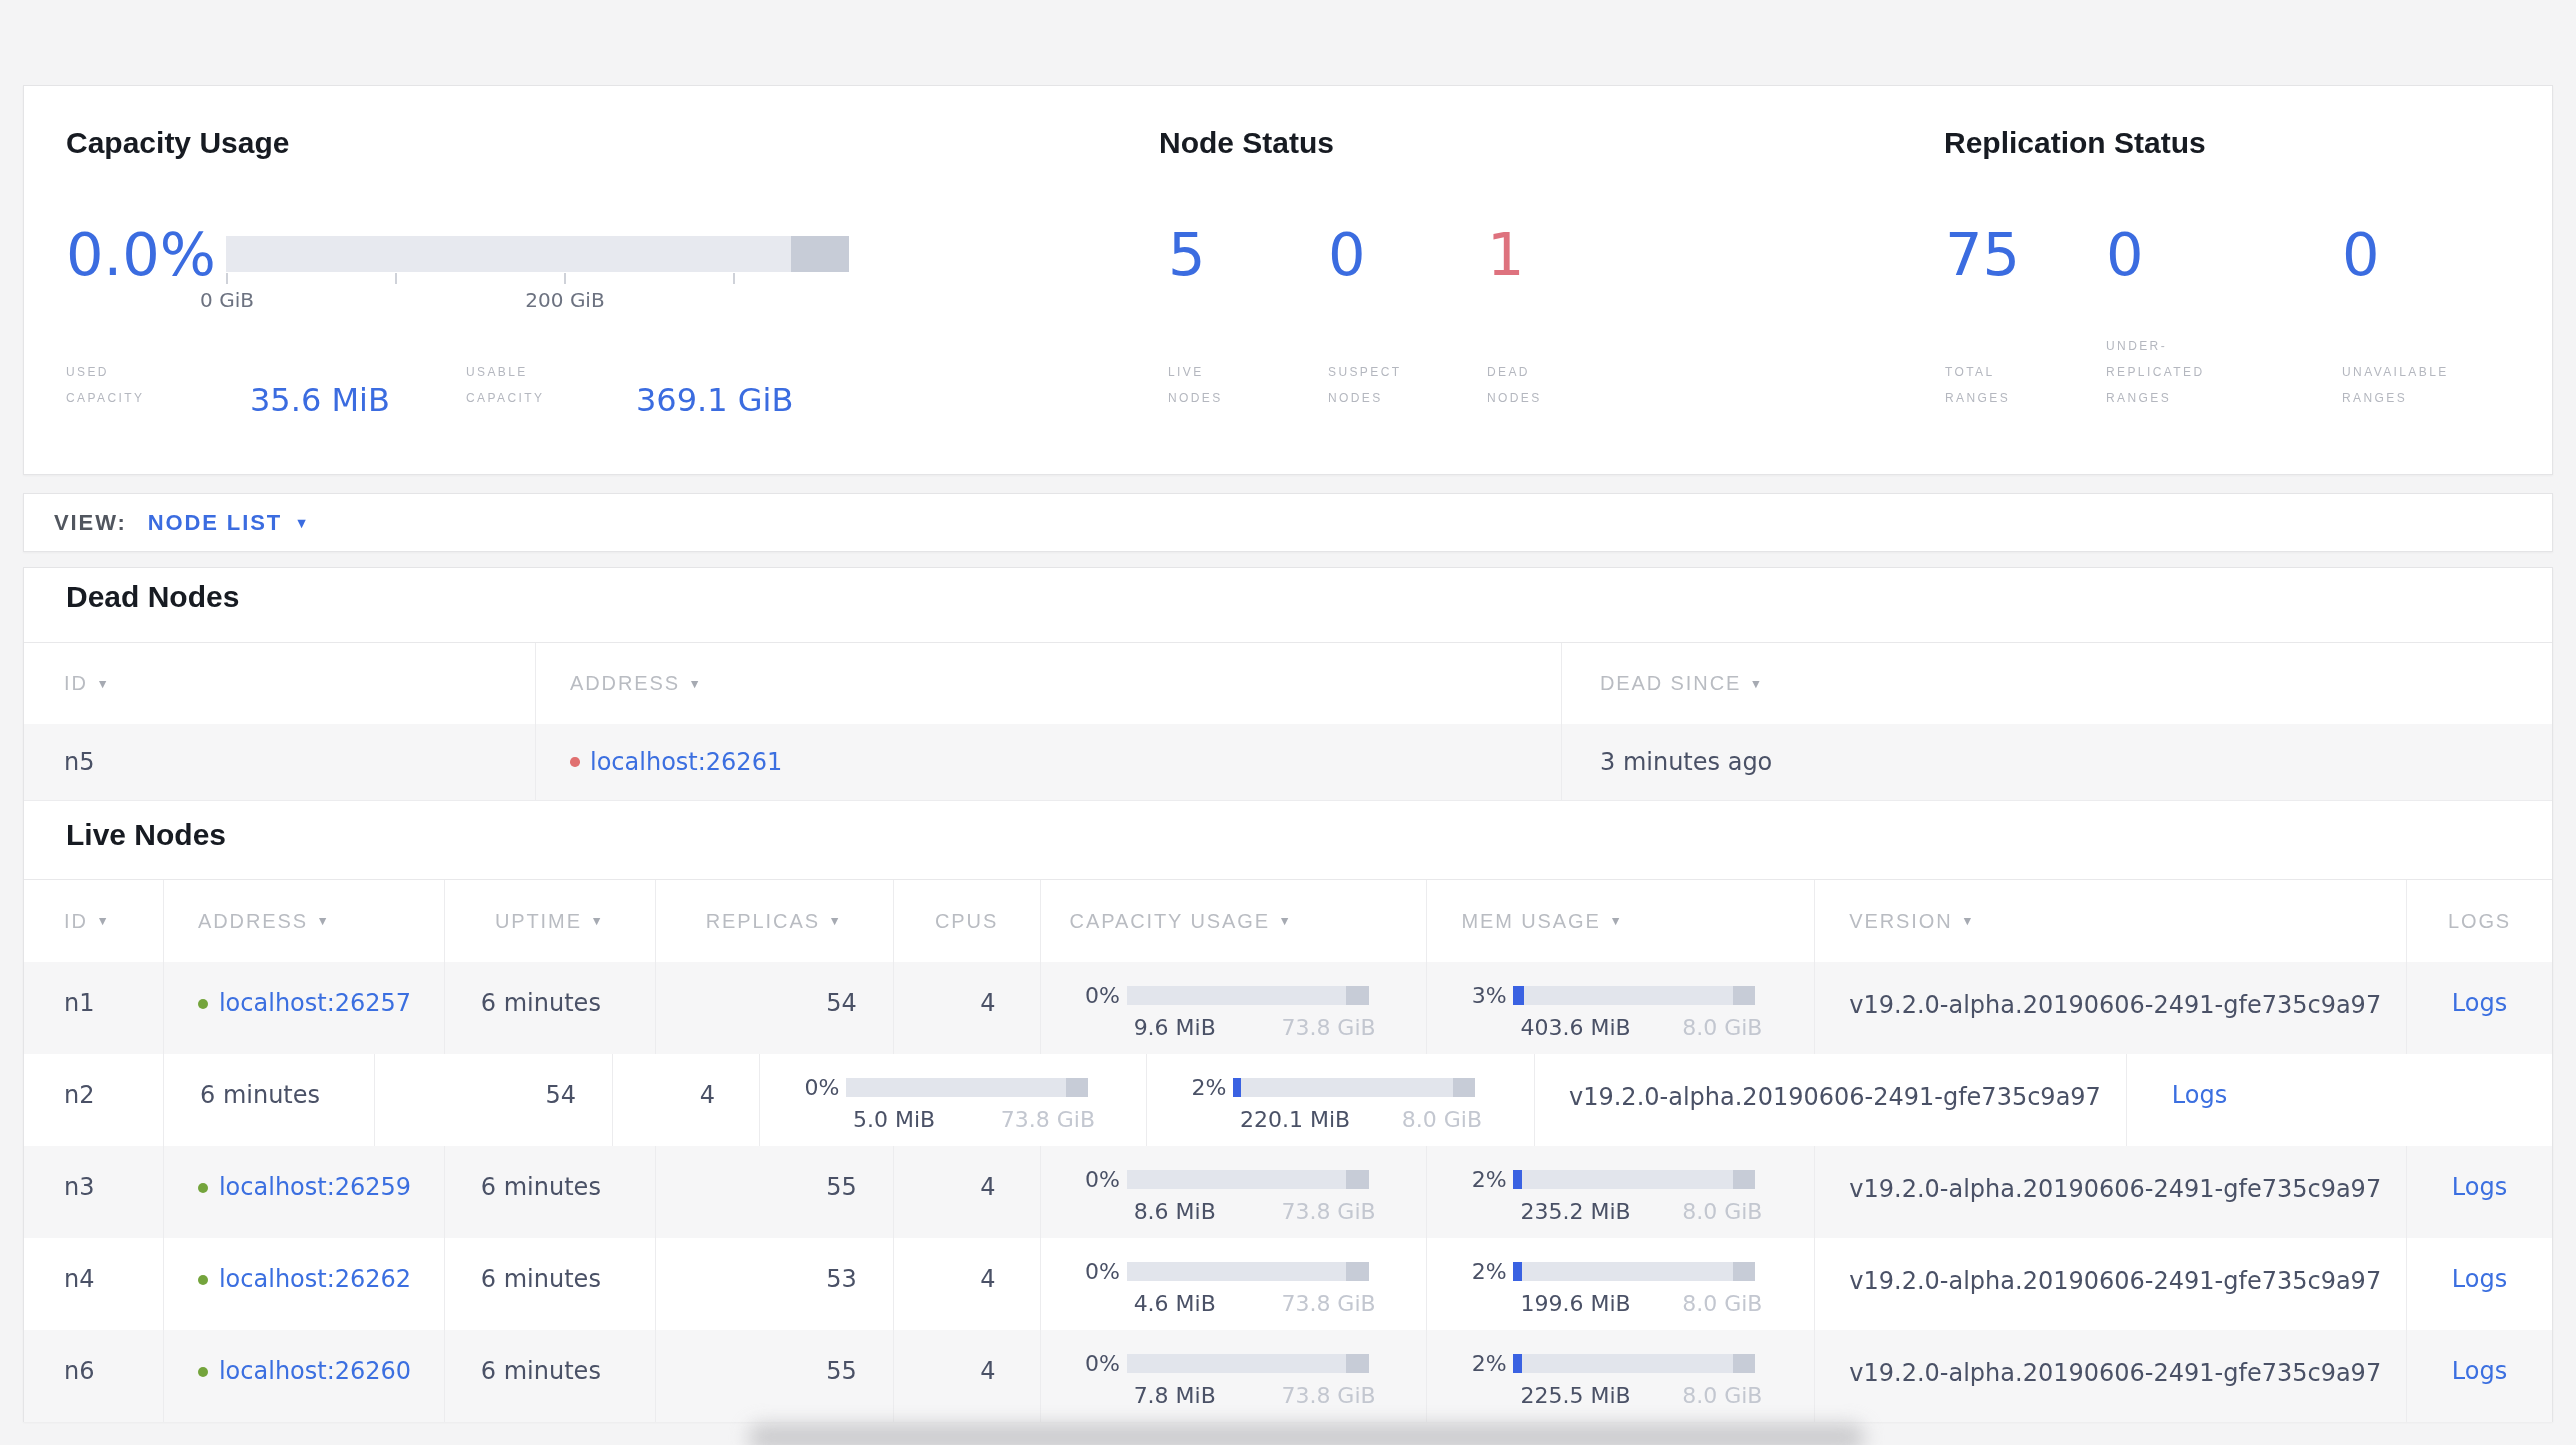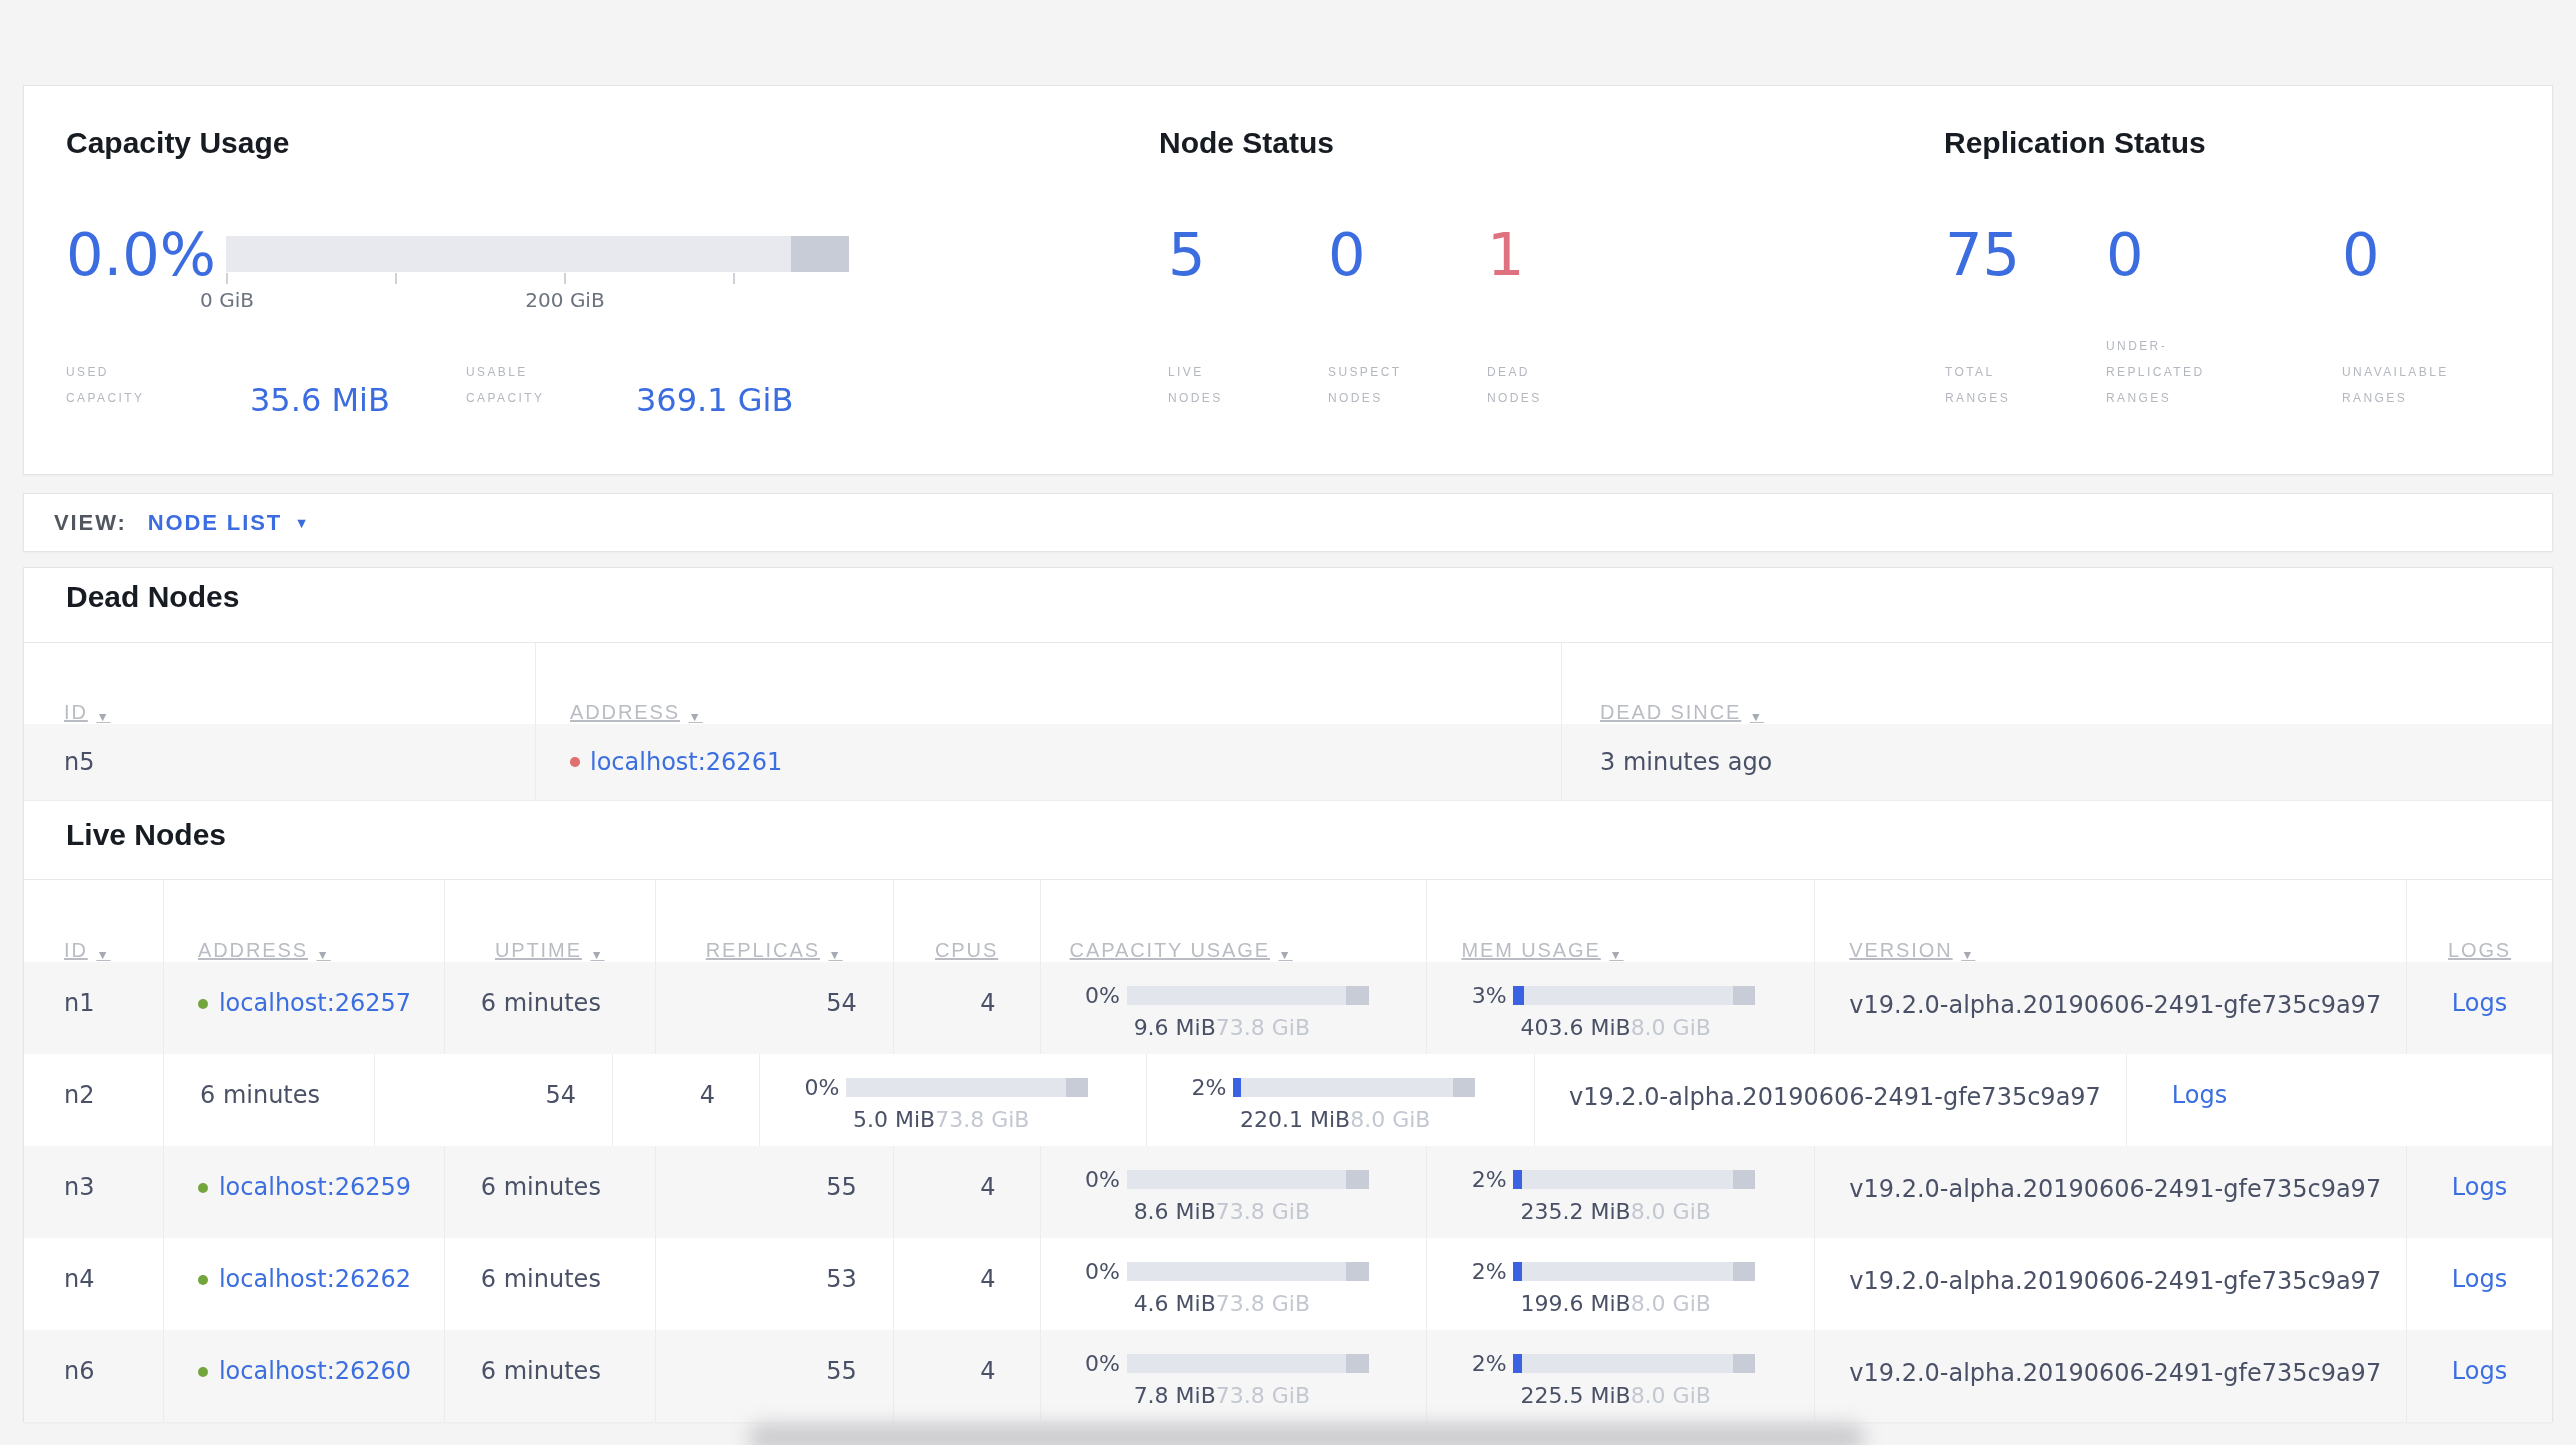--- a/index.html
+++ b/index.html
@@ -48,22 +48,22 @@
 
   
   .view-label { font-size:22px; letter-spacing:1.9px; font-weight:700; color:#51565f; }
   .view-select { display:flex; align-items:center; margin-left:21px; cursor:pointer; }
   .view-selected { font-size:22px; letter-spacing:1.9px; font-weight:700; color:#3b6ce0; }
   .caret { font-size:14.3px; color:#3b6ce0; margin-left:12.4px; }
 
   
   .tbl-title { position:absolute; left:42px; font-size:30px; font-weight:700; color:#171b22; }
   .thead { display:flex; border-top:1px solid #e8e8ea; background:#ffffff; }
-  .hcell { display:flex; align-items:flex-end; font-size:20px; letter-spacing:1.9px;
-           color:#b9bcc2; border-right:1px solid #ececee;text-decoration:underline; }
+  .hcell { display:flex; align-items:center; font-size:20px; letter-spacing:1.9px;
+           color:#b9bcc2; border-right:1px solid #ececee; }
   .hcell:last-child { border-right:none; }
   .arr { font-size:12.4px; margin-left:8.6px; color:#a6aab2; }
 
   .cell { border-right:1px solid #ececee; color:#4a5166; font-size:24px;
           font-family:"DejaVu Sans", sans-serif; }
   .cell:last-child { border-right:none; }
   .link { color:#3b6fe0; text-decoration:none; cursor:pointer; }
   .dot { display:inline-block; width:10.5px; height:10.5px; border-radius:50%; margin-right:10.5px; vertical-align:1.9px; }
   .dot.green { background:#74a43c; }
   .dot.red   { background:#e07070; width:9.5px; height:9.5px; }
@@ -98,21 +98,21 @@
   .c-cpus   { padding:27px 44px 0 0; text-align:right; }
   .c-ver    { padding:29px 0 0 34px; font-size:24px; }
   .c-logs   { padding-top:27px; text-align:center; }
 
   .c-cap, .c-mem { padding-top:23px; }
   .barline { display:flex; align-items:center; height:21px; }
   .pct { width:86px; text-align:right; padding-right:6.7px; font-size:22px; color:#4a5166; }
   .track { position:relative; width:242px; height:19px; background:#e2e5ec; }
   .track .other { position:absolute; right:0; top:0; width:9.3%; height:100%; background:#c7ccd7; }
   .track .fill  { position:absolute; left:0; top:0; height:100%; background:#3a62e2; }
-  .barvals { display:flex; justify-content:flex-start; width:242px; margin:8.6px 0 0 93px;
+  .barvals { display:flex; justify-content:space-between; width:242px; margin:8.6px 0 0 93px;
              font-size:22px; }
   .barvals .total { color:#c3c7d0; }
 
   
   .bottom-shadow {
     position:absolute; left:748px; top:1424px; width:1117px; height:27px;
     background:#c3c3c6; border-radius:13.4px; filter:blur(9.5px); opacity:.85;
   }
 </style>
 </head>

